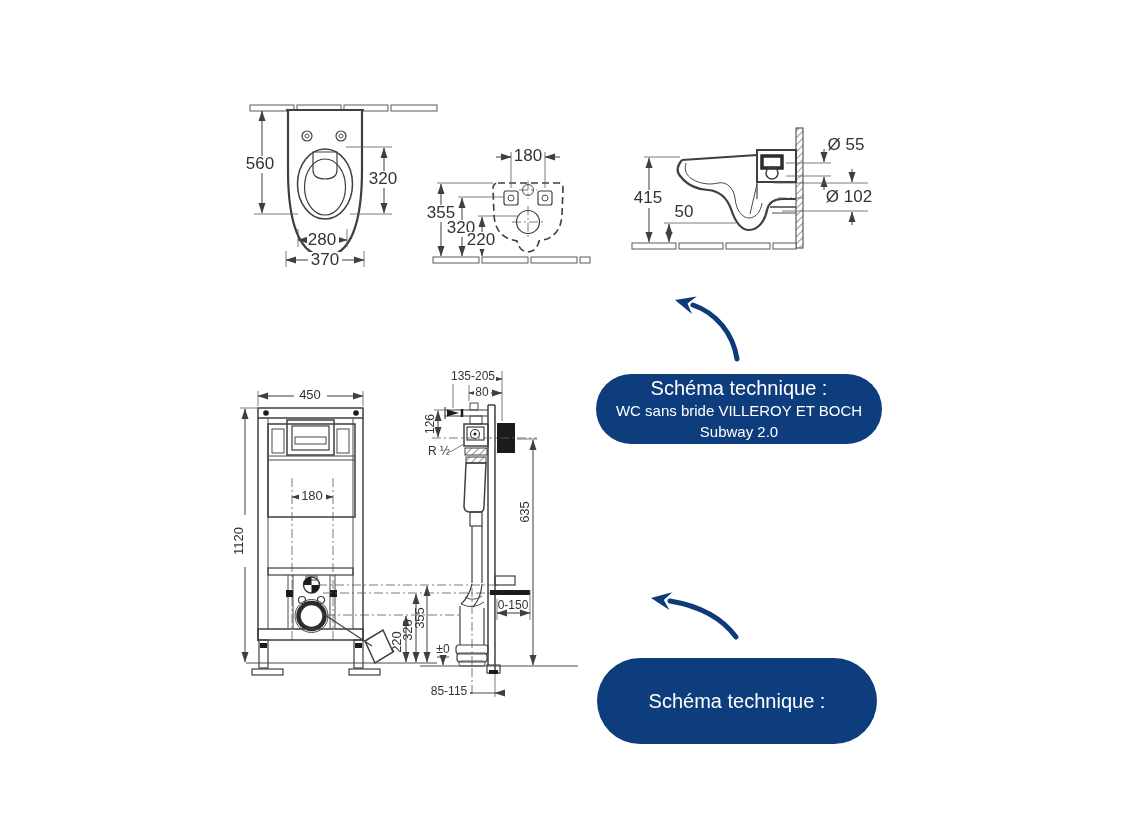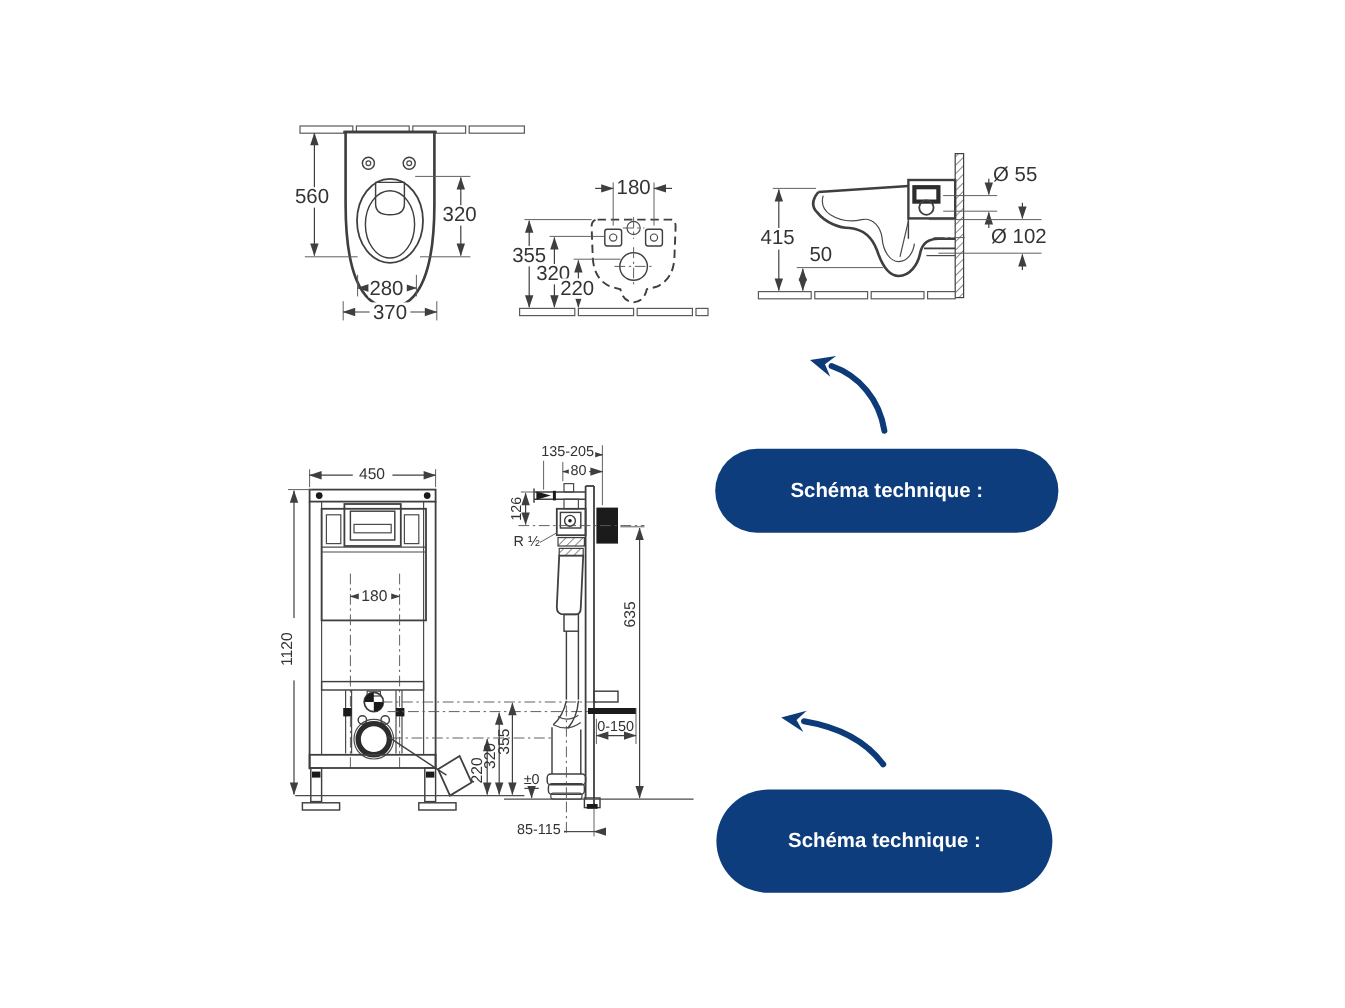--- a/index.html
+++ b/index.html
@@ -20,21 +20,21 @@
   .cl{stroke:#5a5a5a;stroke-width:0.8;fill:none;stroke-dasharray:9,3,2,3;}
   .dsh{stroke:#3f3f3f;stroke-width:1.6;fill:none;stroke-dasharray:7,4;}
   .dim{stroke:#3f3f3f;stroke-width:1;fill:none;
        marker-start:url(#ah);marker-end:url(#ah);}
   .dimE{stroke:#3f3f3f;stroke-width:1;fill:none;marker-end:url(#ah);}
   .wbg{fill:#ffffff;stroke:none;}
   .seg{fill:#ffffff;stroke:#5a5a5a;stroke-width:1;}
   .blk{fill:#1b1b1b;stroke:none;}
   .badge{position:absolute;background:#0e3d7d;color:#fff;text-align:center;
          display:flex;flex-direction:column;justify-content:center;gap:1px;}
-  .badge .bt{font-weight:700;font-size:17px;line-height:22px;}
+  .badge .bt{font-weight:400;font-size:20px;line-height:22px;}
   .badge .bl{font-weight:400;font-size:15px;line-height:21px;}
   #badge-wc{left:596px;top:374px;width:286px;height:70px;border-radius:35px;}
   #badge-frame{left:597px;top:658px;width:280px;height:86px;border-radius:43px;}
 </style>
 </head>
 <body>
 
 <div id="page">
 
 <svg width="1121" height="840" viewBox="0 0 1121 840">
@@ -311,18 +311,19 @@
     <polygon points="675,300 696.7,296.6 687.5,303.5 691.9,314" fill="#0d3a78"></polygon>
   </g>
   <g>
     <path d="M736,637 C722,618 700,606 670,601" fill="none" stroke="#0d3a78" stroke-width="5" stroke-linecap="round"></path>
     <polygon points="651,598 672.2,592.2 663.8,600 669.4,610" fill="#0d3a78"></polygon>
   </g>
 </svg>
 
 <div class="badge" id="badge-wc">
   <div class="bt">Schéma technique :</div>
+  <div class="bl">WC sans bride VILLEROY ET BOCH Subway 2.0</div>
 </div>
 <div class="badge" id="badge-frame">
   <div class="bt">Schéma technique :</div>
 </div>
 
 </div>
 
 </body></html>

